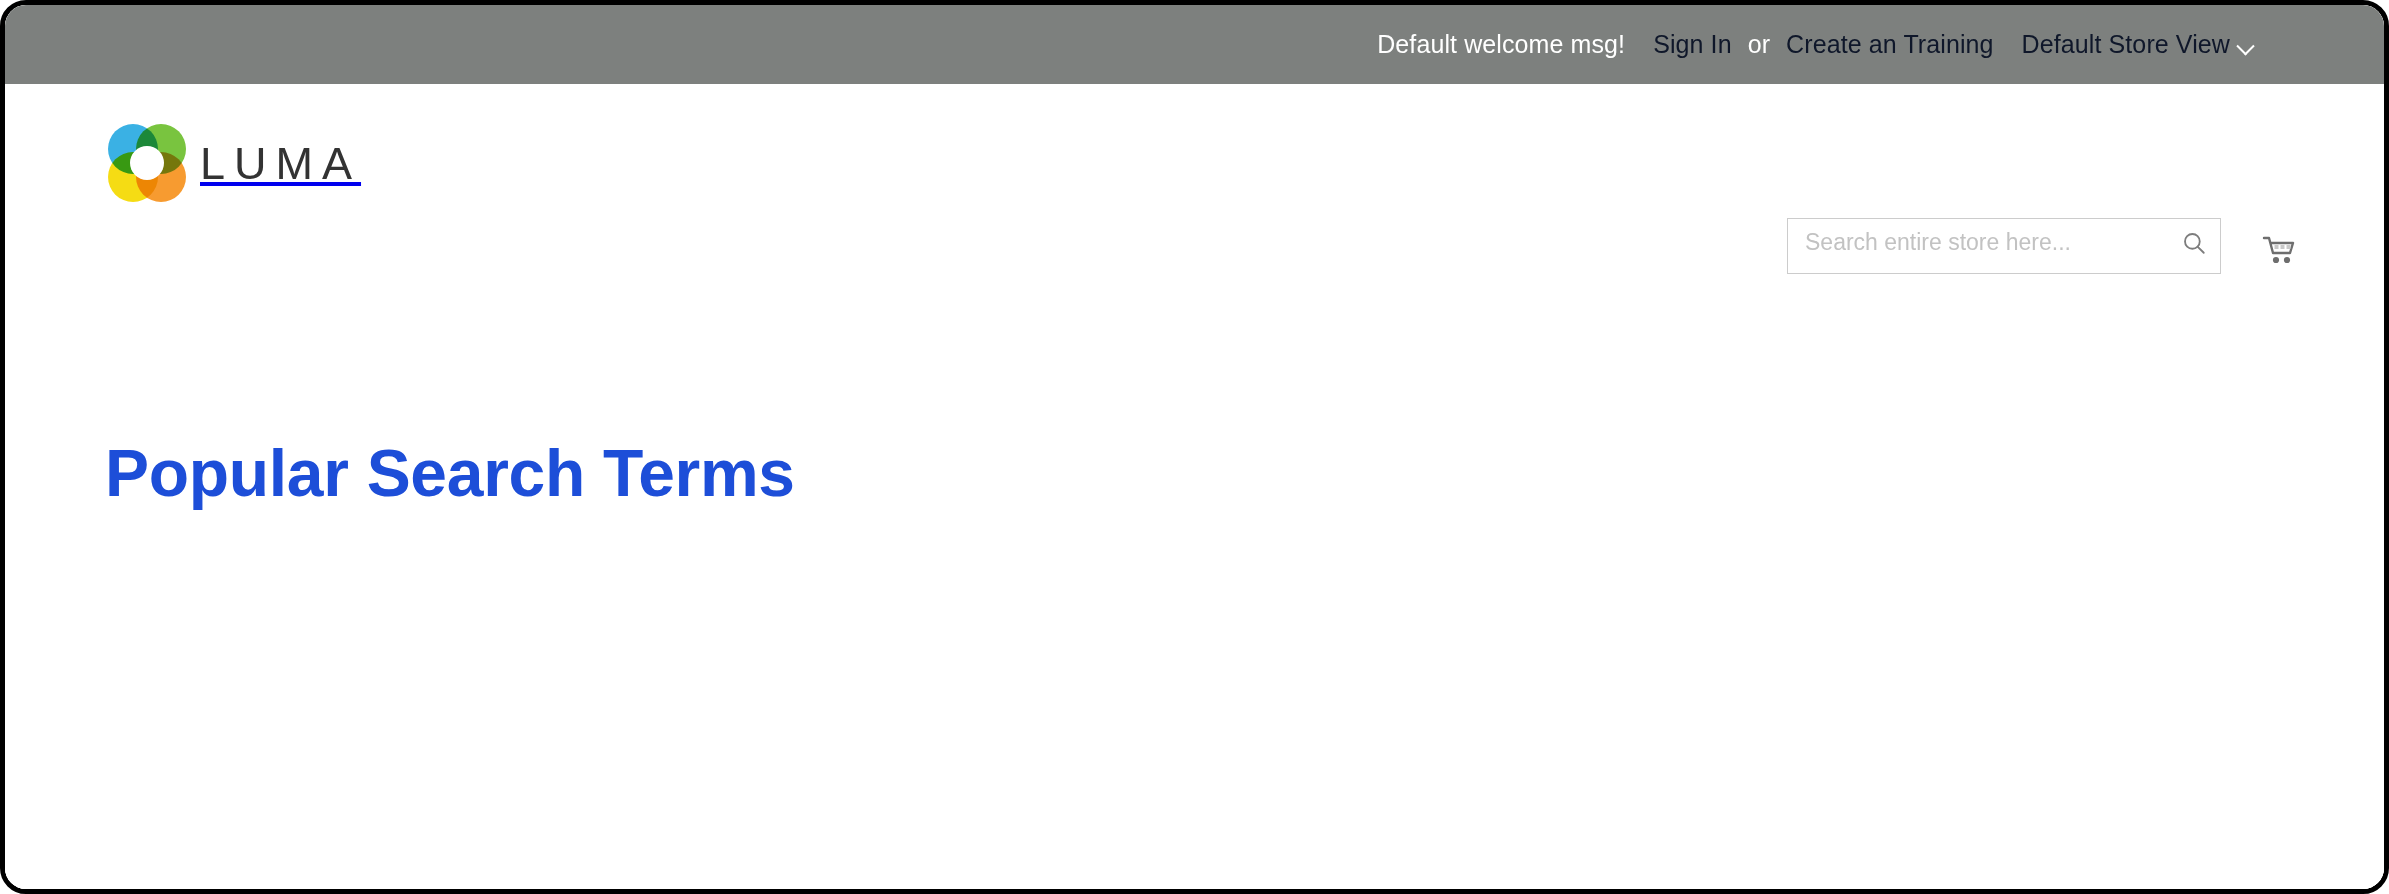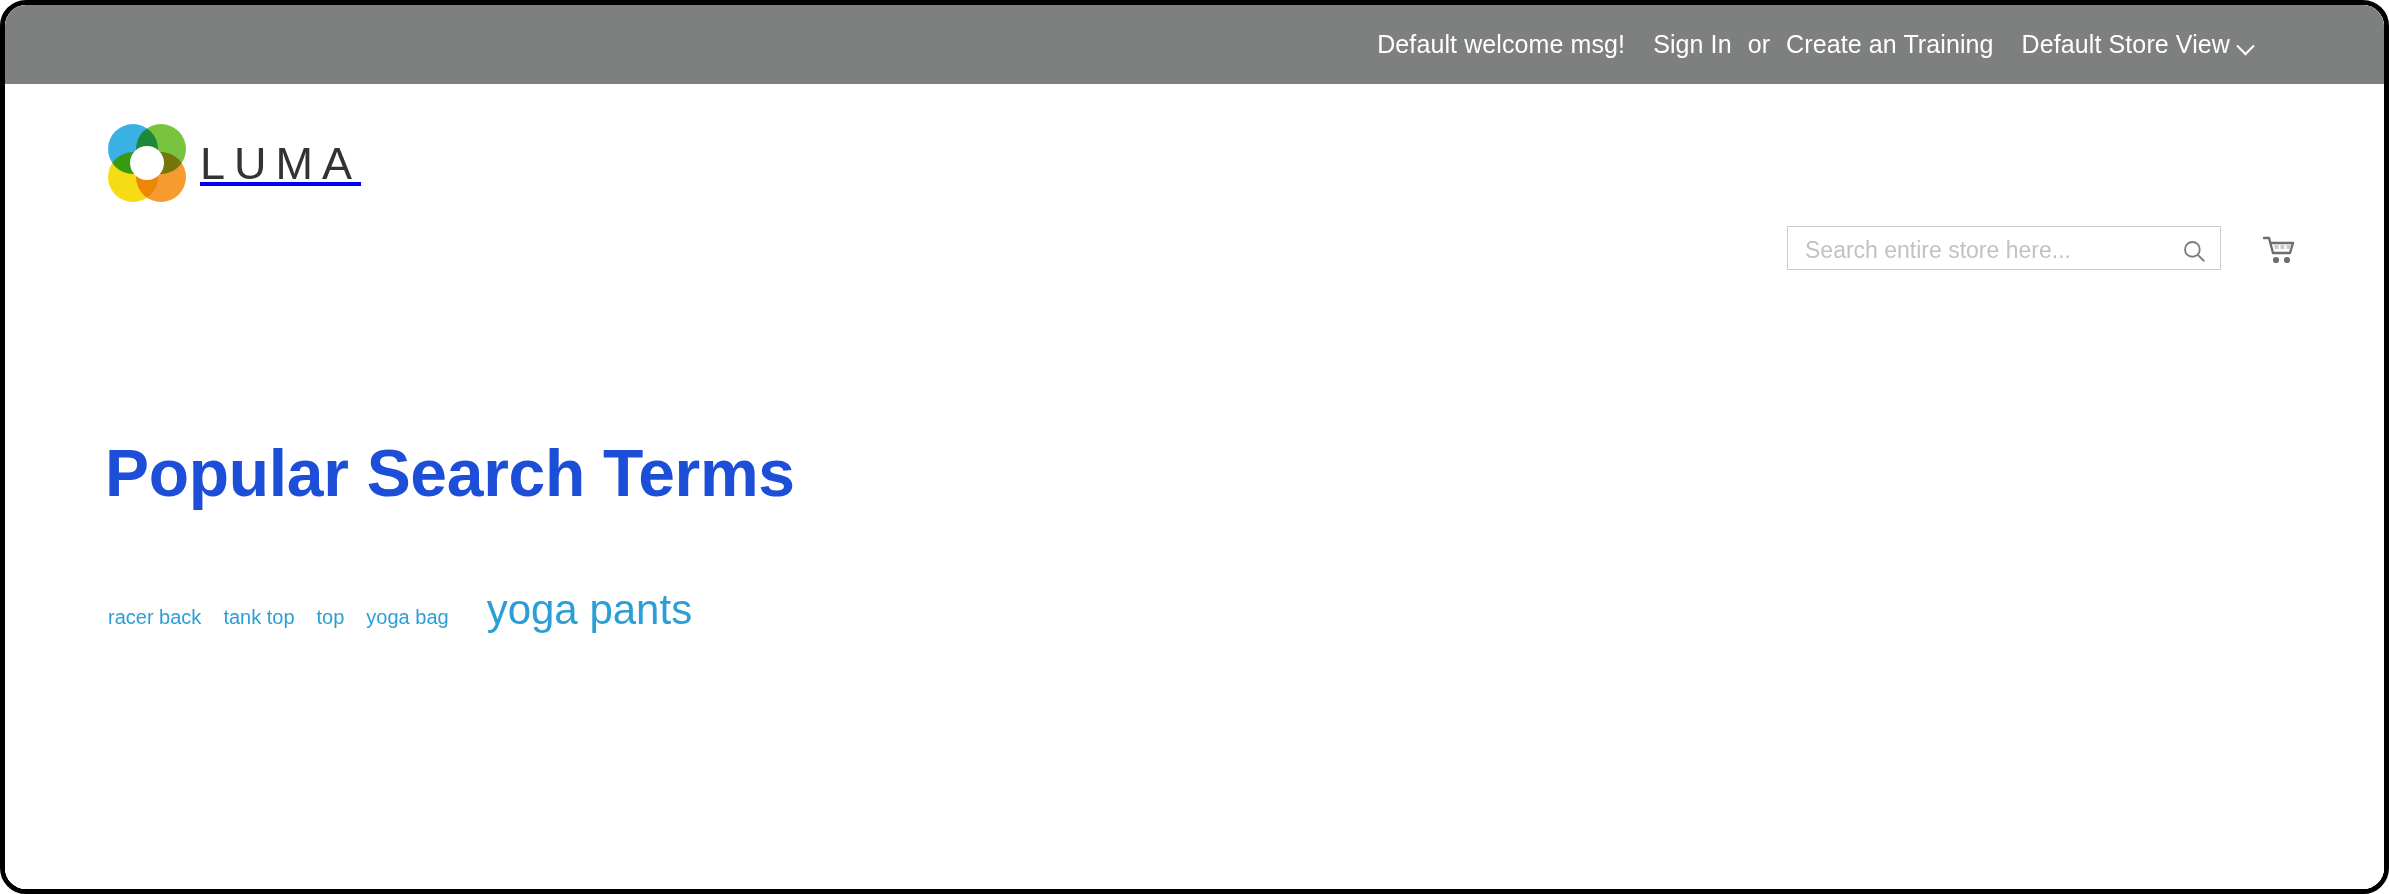--- a/index.html
+++ b/index.html
@@ -55,21 +55,21 @@
   }
 
   .top-text {
     color: #ffffff;
     font-size: 25px;
     line-height: 1;
     letter-spacing: 0.1px;
   }
 
   .top-link {
-    color: #ffffff;
+    color: #0f172a;
     font-size: 25px;
     line-height: 1;
     text-decoration: none;
     cursor: pointer;
     letter-spacing: 0.1px;
   }
 
   .top-sep { display: inline-block; width: 16px; }
   .top-sep-wide { display: inline-block; width: 28px; }
 
@@ -141,23 +141,23 @@
     font-weight: 400;
     letter-spacing: 9px;
     color: #333333;
     line-height: 1;
   }
 
   
   #search-wrap {
     position: absolute;
     left: 1782px;
-    top: 142px;
+    top: 134px;
     width: 434px;
-    height: 44px;
+    height: 56px;
     border: 1.5px solid #cccccc;
     background: #ffffff;
   }
 
   #search-input {
     position: absolute;
     left: 0; top: 0;
     width: 390px;
     height: 47px;
     border: none;
@@ -340,24 +340,17 @@
       </svg>
     </button>
 
   </div>
 
 
   <div id="main">
 
     <h1 id="page-title">Popular Search Terms</h1>
 
-    <div id="search-terms">
-      <a class="term term-s" href="#">racer back</a>
-      <a class="term term-s" href="#">tank top</a>
-      <a class="term term-s" href="#">top</a>
-      <a class="term term-s" href="#">yoga bag</a>
-      <a class="term term-xl" href="#">yoga pants</a>
-    </div>
 
   </div>
 
 </div>
 </div>
 
 </body></html>

